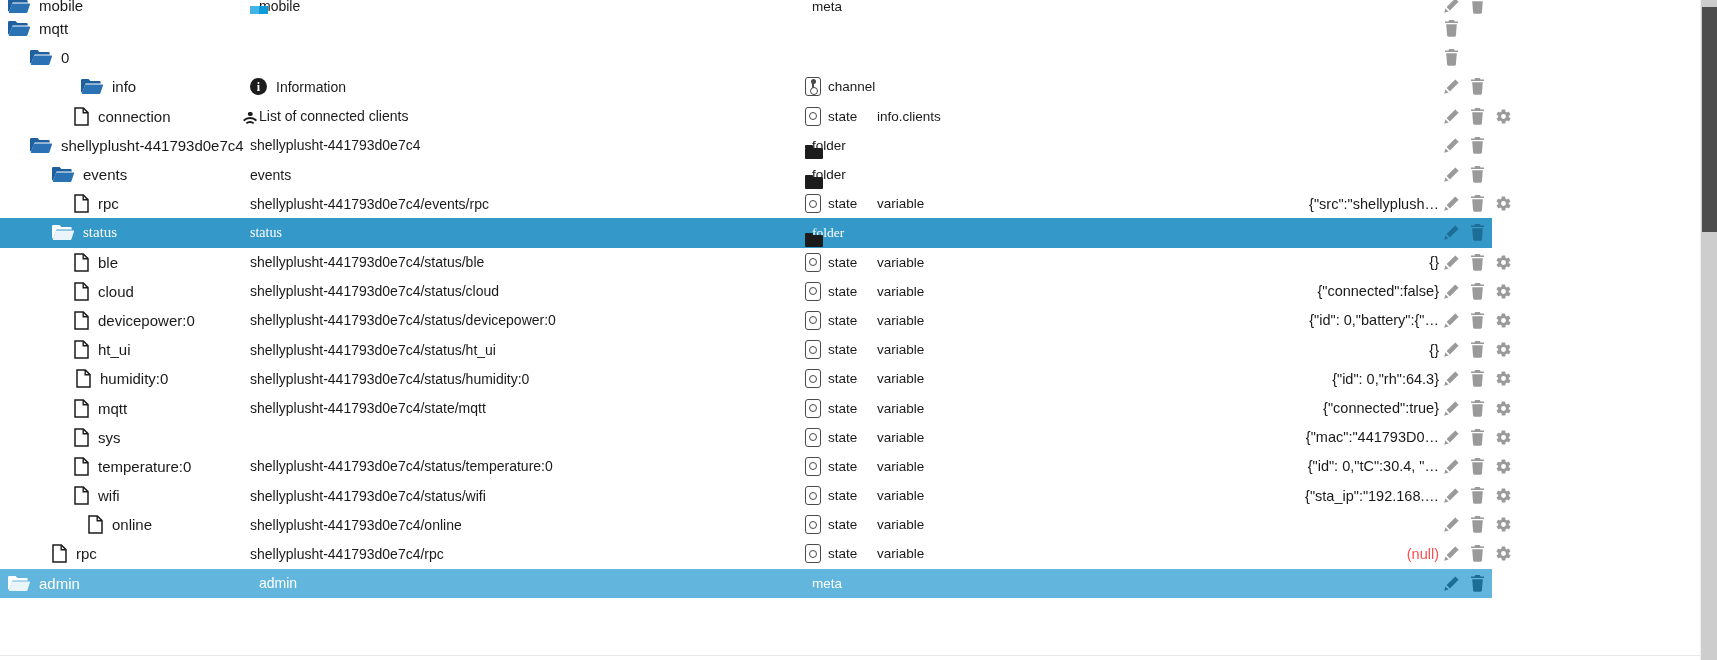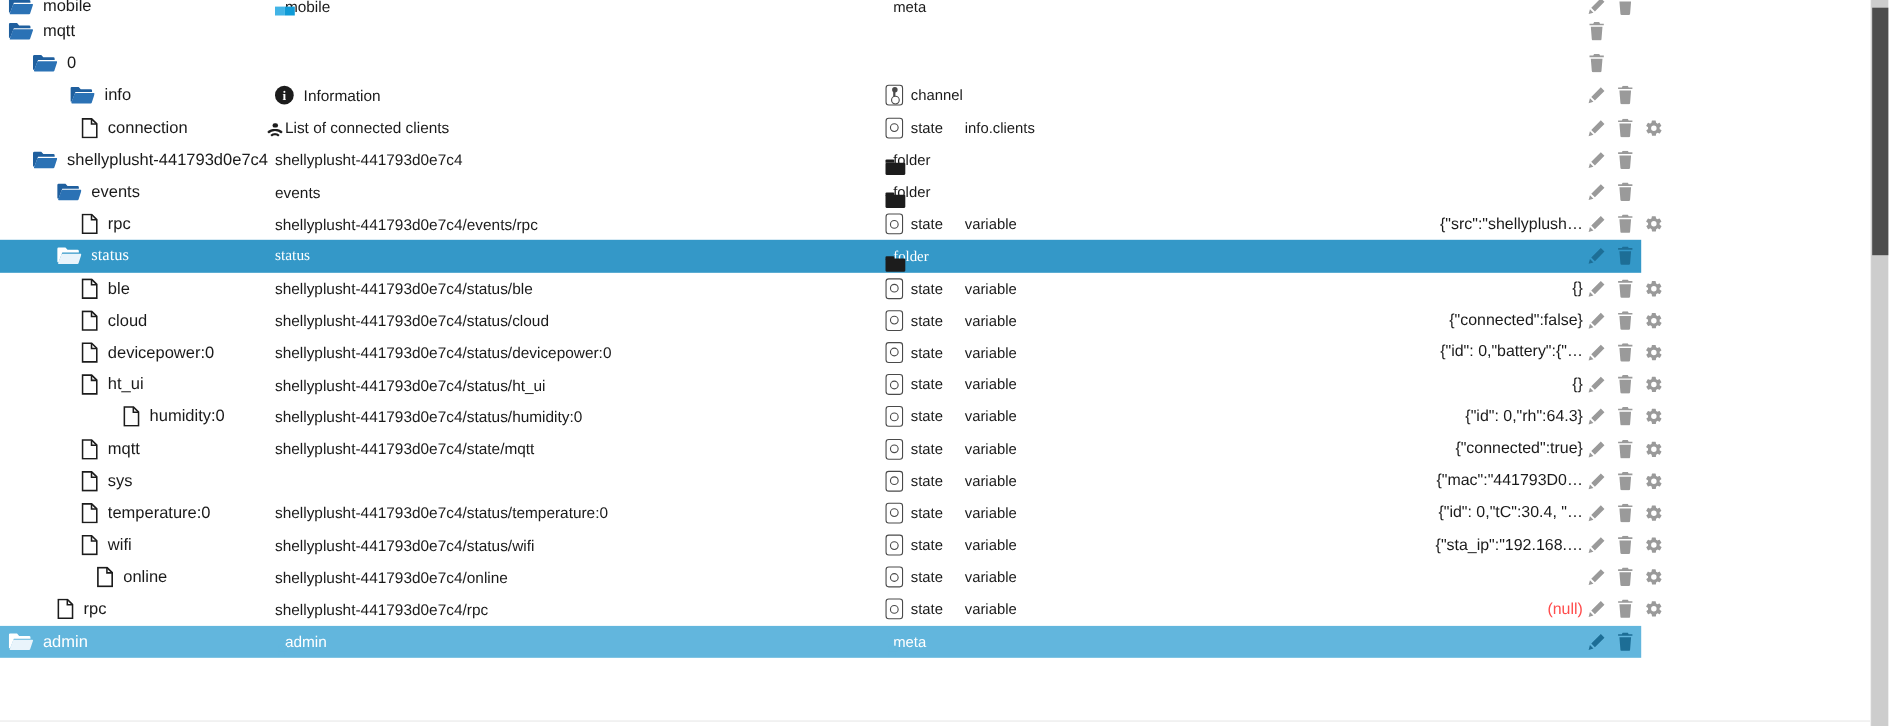--- a/index.html
+++ b/index.html
@@ -230,21 +230,21 @@
         <div class="c-value"><span class=""></span></div>
         <div class="c-acts">
           <span class="act" title="Delete">
             <svg width="17" height="17" viewBox="0 0 17 17">
               <path fill="#9a9a9a" d="M6.2 0h4.6l.8 1.5H15V3H2V1.5h3.4zM3.2 4.3h10.6l-.9 11.3a1.2 1.2 0 0 1-1.2 1.1H5.3a1.2 1.2 0 0 1-1.2-1.1z"></path>
             </svg>
           </span>
         </div>
       </div>
       <div class="row">
-        <div class="c-name" style="padding-left: 64px;">
+        <div class="c-name" style="padding-left: 81px;">
           <span class="ico folder-open">
             <svg width="22" height="17" viewBox="0 0 22 17">
               <path fill="#1f5f9e" d="M0 2.2A1.3 1.3 0 0 1 1.3 1h6.2l1.9 2.1h9.1a1.2 1.2 0 0 1 1.2 1.2v1.3H4.6L1.2 14.6 0 14.2z"></path>
               <path fill="#2b72b5" d="M4.9 6.6h16.6c.4 0 .6.4.5.8l-2.6 7.9a1 1 0 0 1-1 .7H1.4c-.4 0-.7-.4-.5-.8l3-8.1a1 1 0 0 1 1-.5z"></path>
             </svg>
           </span>
           <span class="nm-label" style="margin-left:9px">info</span>
         </div>
         <div class="c-title">
           <span class="ico">
@@ -612,21 +612,21 @@
             </svg>
           </span>
           <span class="act">
             <svg width="17" height="17" viewBox="0 0 24 24">
               <path fill="#9a9a9a" d="M19.4 13a7.8 7.8 0 0 0 0-2l2.1-1.6a.5.5 0 0 0 .1-.6l-2-3.4a.5.5 0 0 0-.6-.2l-2.5 1a7.3 7.3 0 0 0-1.7-1l-.4-2.6a.5.5 0 0 0-.5-.4h-4a.5.5 0 0 0-.5.4l-.4 2.6c-.6.2-1.2.6-1.7 1l-2.5-1a.5.5 0 0 0-.6.2l-2 3.4a.5.5 0 0 0 .1.6L4.6 11a8 8 0 0 0 0 2l-2.1 1.6a.5.5 0 0 0-.1.6l2 3.4c.1.2.4.3.6.2l2.5-1c.5.4 1.1.8 1.7 1l.4 2.6c0 .3.2.4.5.4h4c.3 0 .5-.1.5-.4l.4-2.6c.6-.2 1.2-.6 1.7-1l2.5 1c.2.1.5 0 .6-.2l2-3.4a.5.5 0 0 0-.1-.6zM12 15.5a3.5 3.5 0 1 1 0-7 3.5 3.5 0 0 1 0 7z"></path>
             </svg>
           </span>
         </div>
       </div>
       <div class="row">
-        <div class="c-name" style="padding-left: 112px;">
+        <div class="c-name" style="padding-left: 76px;">
           <span class="ico doc">
             <svg width="15" height="19" viewBox="0 0 15 19">
               <path fill="none" stroke="#1c1c1c" stroke-width="1.5" d="M1 1h8.3L14 5.6V18H1z"></path>
               <path fill="none" stroke="#1c1c1c" stroke-width="1.4" d="M9.2 1.2v4.6H14"></path>
             </svg>
           </span>
           <span class="nm-label" style="margin-left:9px">humidity:0</span>
         </div>
         <div class="c-title">
           <span class="ttl-label" style="margin-left:0px">shellyplusht-441793d0e7c4/status/humidity:0</span>

